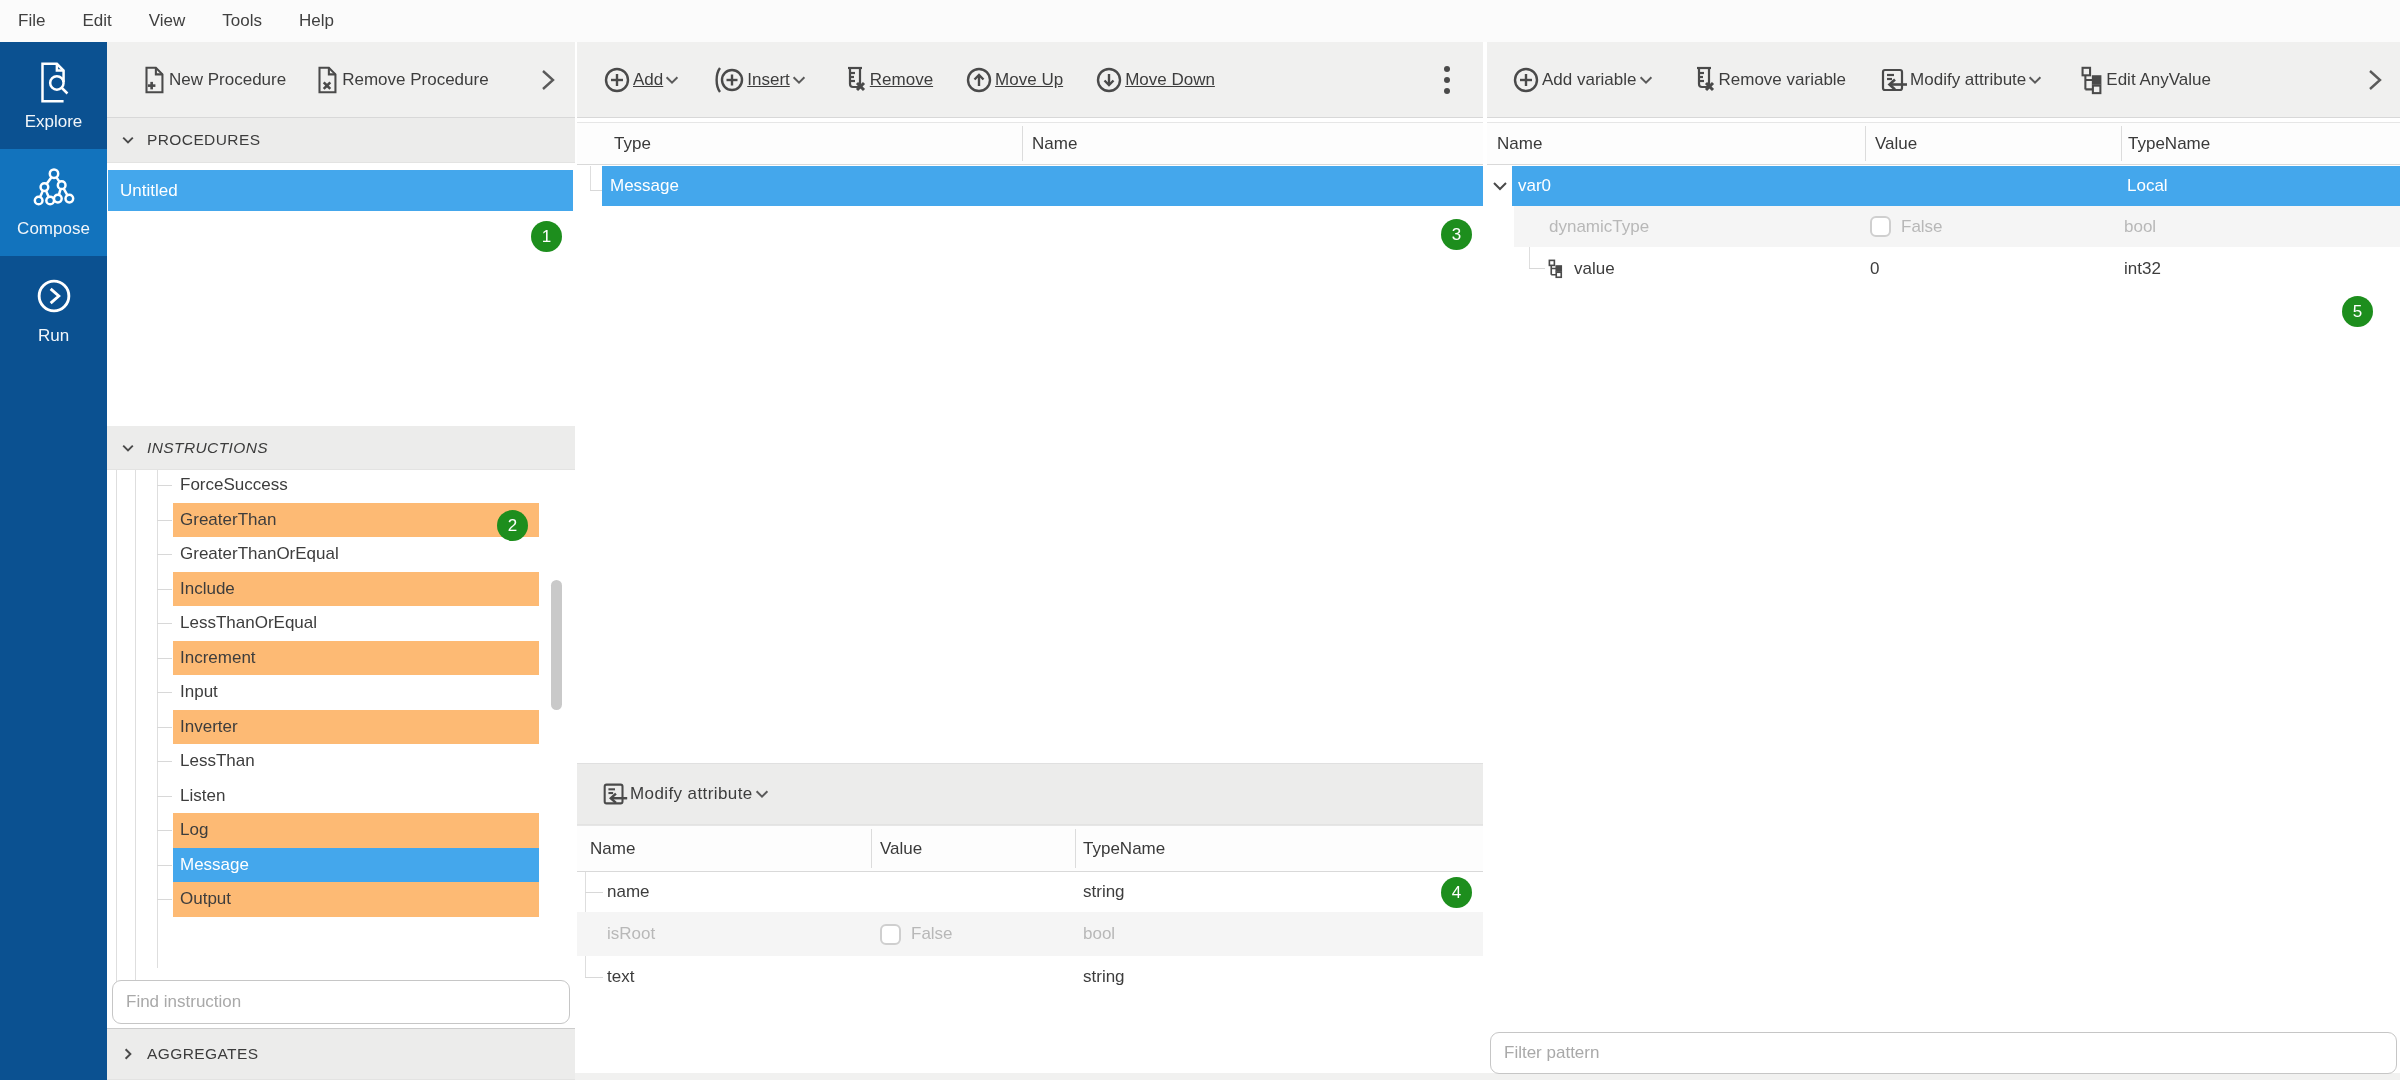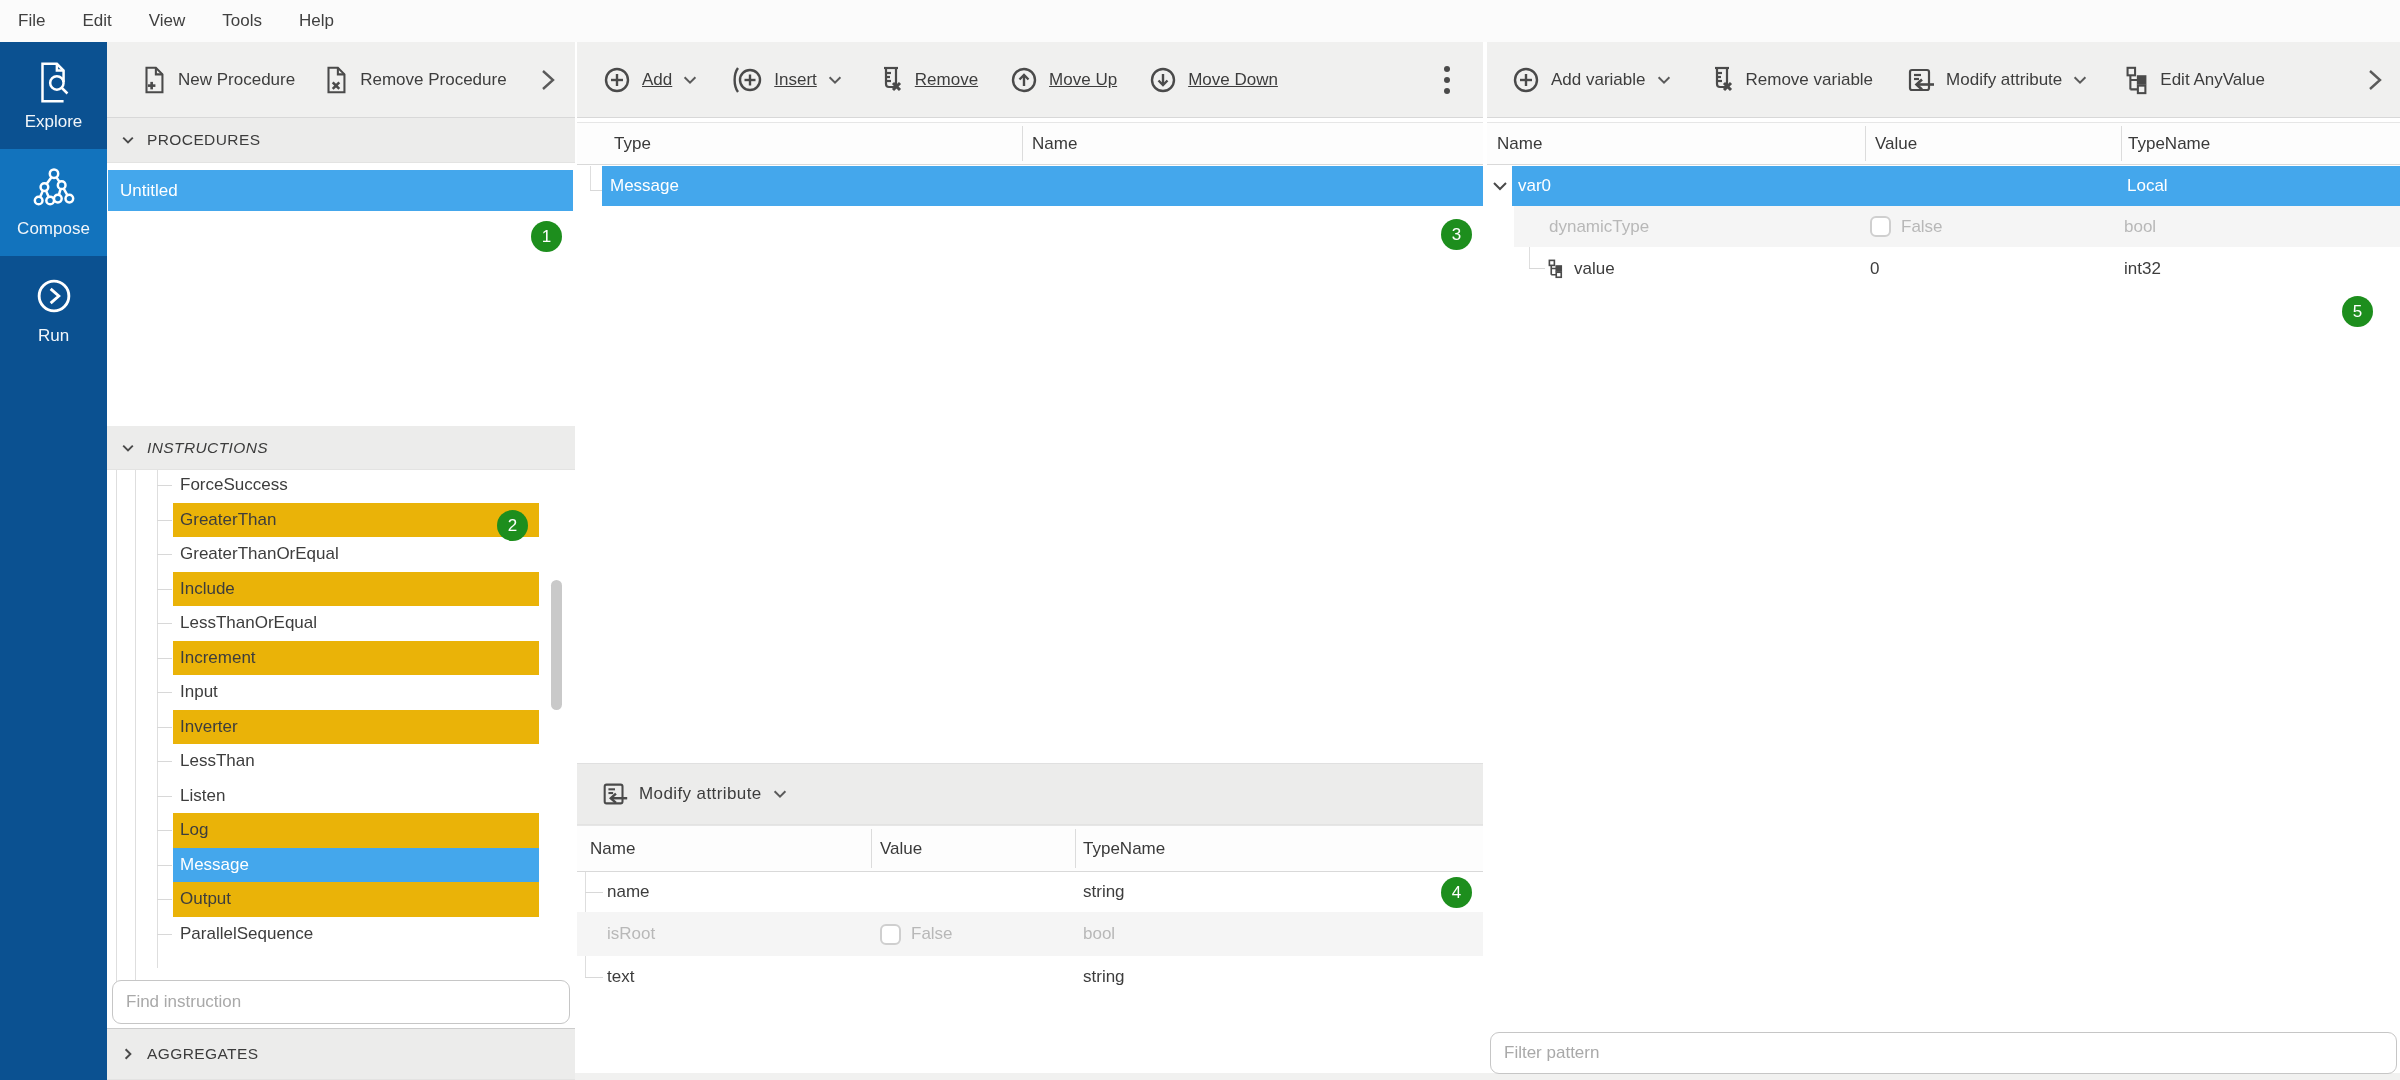--- a/index.html
+++ b/index.html
@@ -12,40 +12,40 @@
   .menubar{left:0;top:0;width:2400px;height:42px;background:#fbfbfb;display:flex;align-items:center;padding-left:6px;box-sizing:border-box;}
   .menu-item{padding:0 12px;margin-right:13px;font-size:17px;color:#404040;}
 
   
   .sidebar{left:0;top:42px;width:107px;height:1038px;background:#0b5191;}
   .side-item{width:107px;height:107px;display:flex;flex-direction:column;align-items:center;justify-content:center;gap:7px;color:#f2f6fa;font-size:17px;}
   .side-item.active{background:#1273bd;}
 
   
   .toolbar{top:42px;height:76px;background:#f0f0ef;border-bottom:1px solid #d8d8d8;display:flex;align-items:center;box-sizing:border-box;}
-  .tbtn{display:flex;align-items:center;gap:9px;color:#3d3d3d;font-size:17px;white-space:nowrap;}
+  .tbtn{display:flex;align-items:center;color:#3d3d3d;font-size:17px;white-space:nowrap;}
   .chev{display:flex;align-items:center;}
 
   
   .panel{background:#fff;}
   .strip{left:0;right:0;background:#ececeb;border-bottom:1px solid #e3e3e2;display:flex;align-items:center;gap:11px;padding-left:13px;box-sizing:border-box;font-size:15.5px;letter-spacing:.4px;color:#3c3c3c;}
 
   .hdr{background:#fdfdfd;border-top:1px solid #e6e6e6;border-bottom:1px solid #d9d9d9;box-sizing:border-box;}
   .hcell{position:absolute;top:0;bottom:0;display:flex;align-items:center;font-size:17px;color:#3a3a3a;}
   .vdiv{position:absolute;top:3px;bottom:3px;width:1px;background:#dcdcdc;}
 
   .sel{background:#44a7ec;color:#fff;}
   .altbg{background:#f5f5f5;}
   .muted{color:#b8b8b8;}
   .cellflex{display:flex;align-items:center;height:100%;}
 
   
   .ins-list{left:0;top:350px;width:468px;}
   .ins-row{position:relative;height:34.5px;margin-left:66px;width:366px;display:flex;align-items:center;padding-left:7px;box-sizing:border-box;font-size:17px;color:#3d3d3d;}
-  .ins-row.alt{background:#eab308;}
+  .ins-row.alt{background:#fdba74;}
   .ins-row.selected{background:#44a7ec;color:#fff;}
   .ins-row::before{content:"";position:absolute;left:-16px;top:50%;width:15px;height:1px;background:#d8d8d8;}
   .tline{position:absolute;width:1px;background:#dedede;}
   .hline{position:absolute;height:1px;background:#d8d8d8;}
 
   
   .finder{position:absolute;border:1px solid #c6c6c6;border-radius:9px;background:#fff;font-size:17px;color:#3d3d3d;padding:0 13px;outline:none;box-sizing:border-box;font-family:inherit;}
   .finder::placeholder{color:#a9a9a9;}
 
   
@@ -277,21 +277,20 @@
       <div class="ins-row alt">Include</div>
       <div class="ins-row">LessThanOrEqual</div>
       <div class="ins-row alt">Increment</div>
       <div class="ins-row">Input</div>
       <div class="ins-row alt">Inverter</div>
       <div class="ins-row">LessThan</div>
       <div class="ins-row">Listen</div>
       <div class="ins-row alt">Log</div>
       <div class="ins-row selected">Message</div>
       <div class="ins-row alt">Output</div>
-      <div class="ins-row">ParallelSequence</div>
     </div>
 
     <input class="finder" style="left: 5px; top: 862px; width: 458px; height: 44px; z-index: 10;" placeholder="Find instruction">
 
     <div class="abs strip" style="top:910px;height:52px;border-top:1px solid #cccccc;">
       <svg width="16" height="16" viewBox="0 0 20 20" fill="none" stroke="#4a4a4a" stroke-width="2.4">
           <polyline points="7,4 13,10 7,16"></polyline>
         </svg>
       <span>AGGREGATES</span>
     </div>

